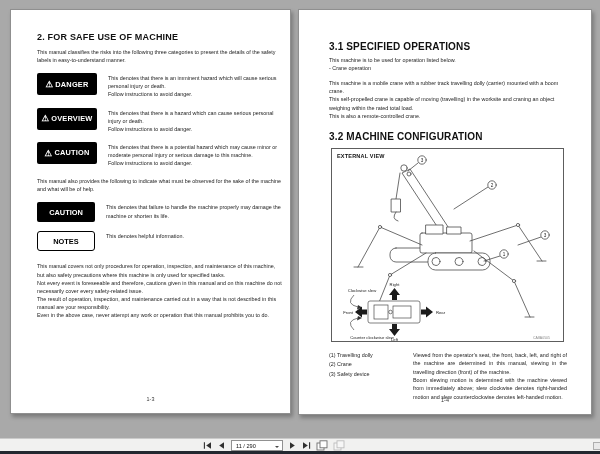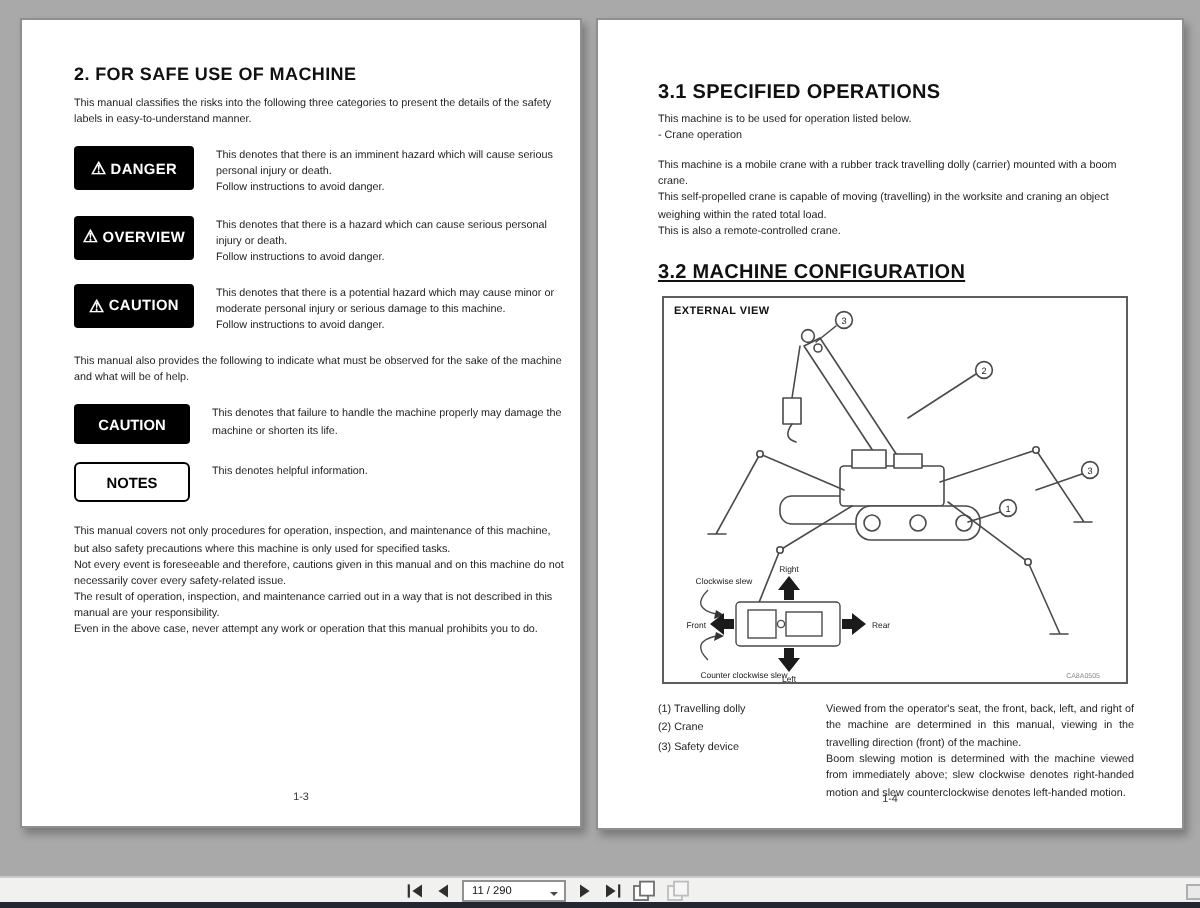--- a/index.html
+++ b/index.html
@@ -165,21 +165,21 @@
   <div class="body-txt">
     <div>This machine is to be used for operation listed below.</div>
     <div>- Crane operation</div>
   </div>
   <div class="body-txt" style="margin-top:7px;">
     <div>This machine is a mobile crane with a rubber track travelling dolly (carrier) mounted with a boom crane.</div>
     <div>This self-propelled crane is capable of moving (travelling) in the worksite and craning an object weighing within the rated total load.</div>
     <div>This is also a remote-controlled crane.</div>
   </div>
 
-  <div class="h2" style="margin-top:11px;text-decoration:underline;">3.2 MACHINE CONFIGURATION</div>
+  <div class="h2" style="margin-top:11px;">3.2 MACHINE CONFIGURATION</div>
 
   <div class="figure-box">
     <div class="figure-label">EXTERNAL VIEW</div>
 
     <svg width="233" height="194" viewBox="0 0 233 194">
       <g stroke="#4a4a4a" stroke-width="0.8" fill="none" stroke-linejoin="round" stroke-linecap="round">
 
         <polygon points="116,94 70,24 78,20 124,90" fill="#fff"></polygon>
         <circle cx="72" cy="19" r="3.2" fill="#fff"></circle>
         <circle cx="77" cy="25" r="2" fill="#fff"></circle>

